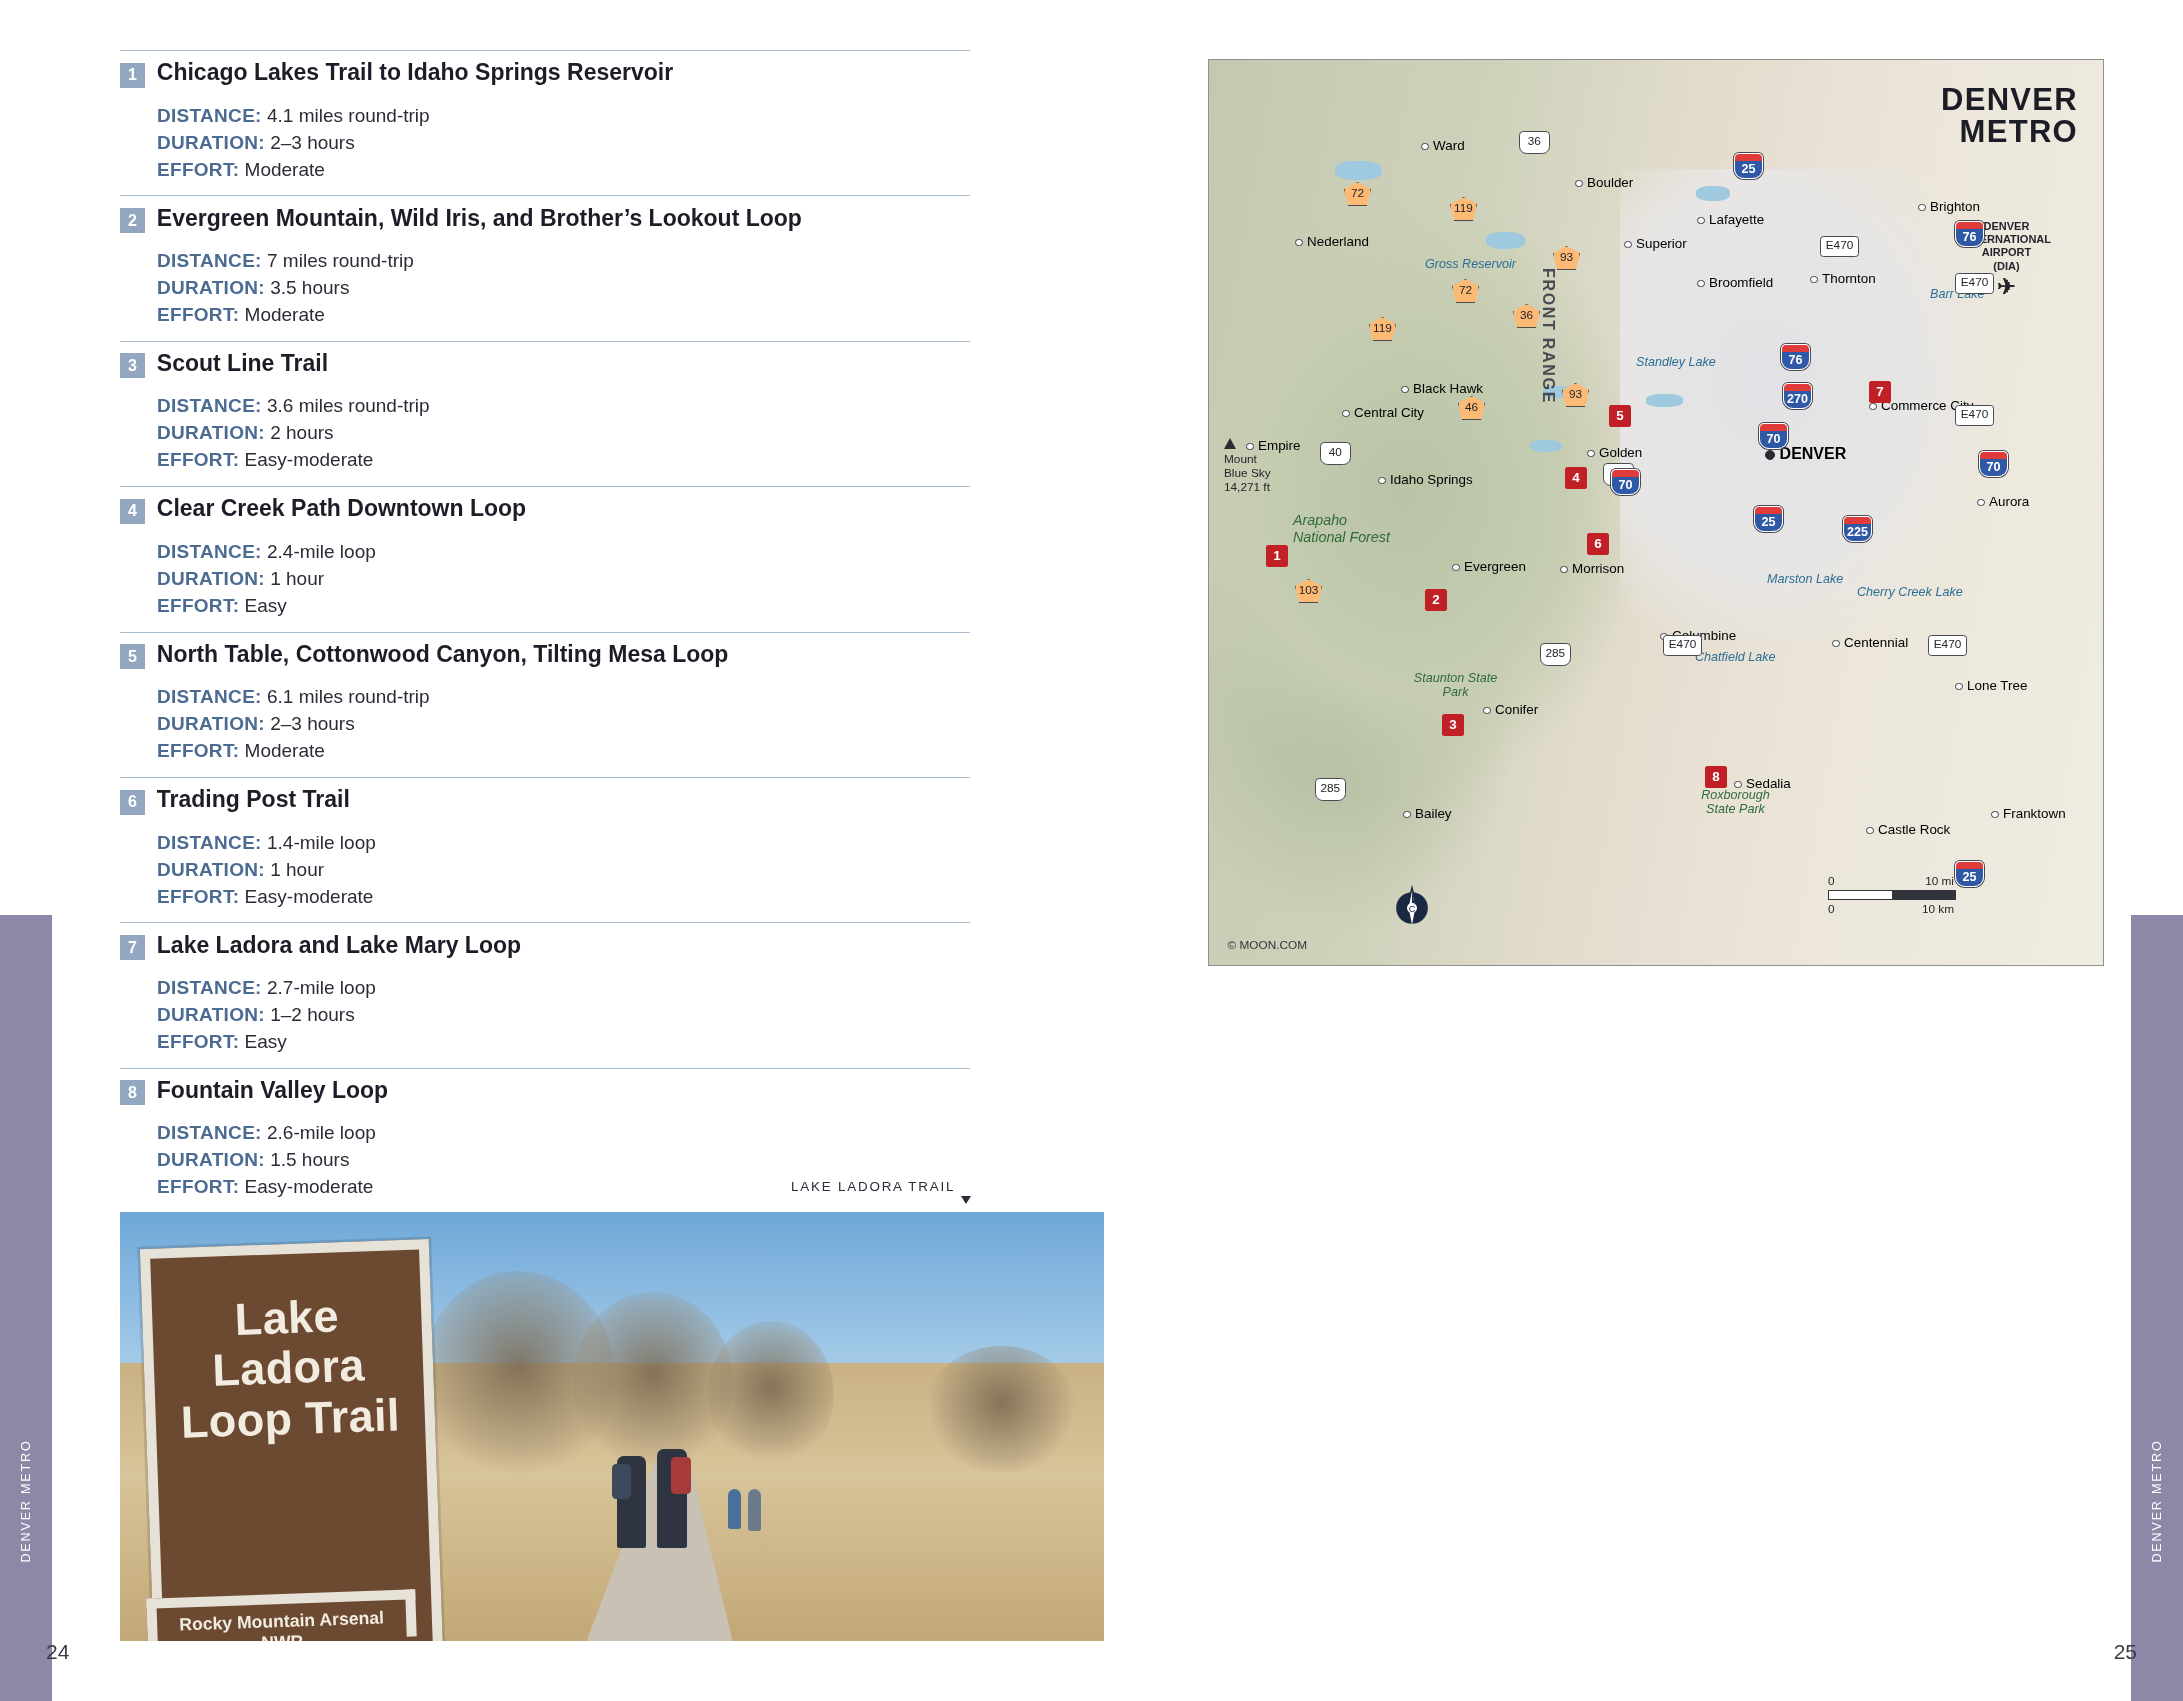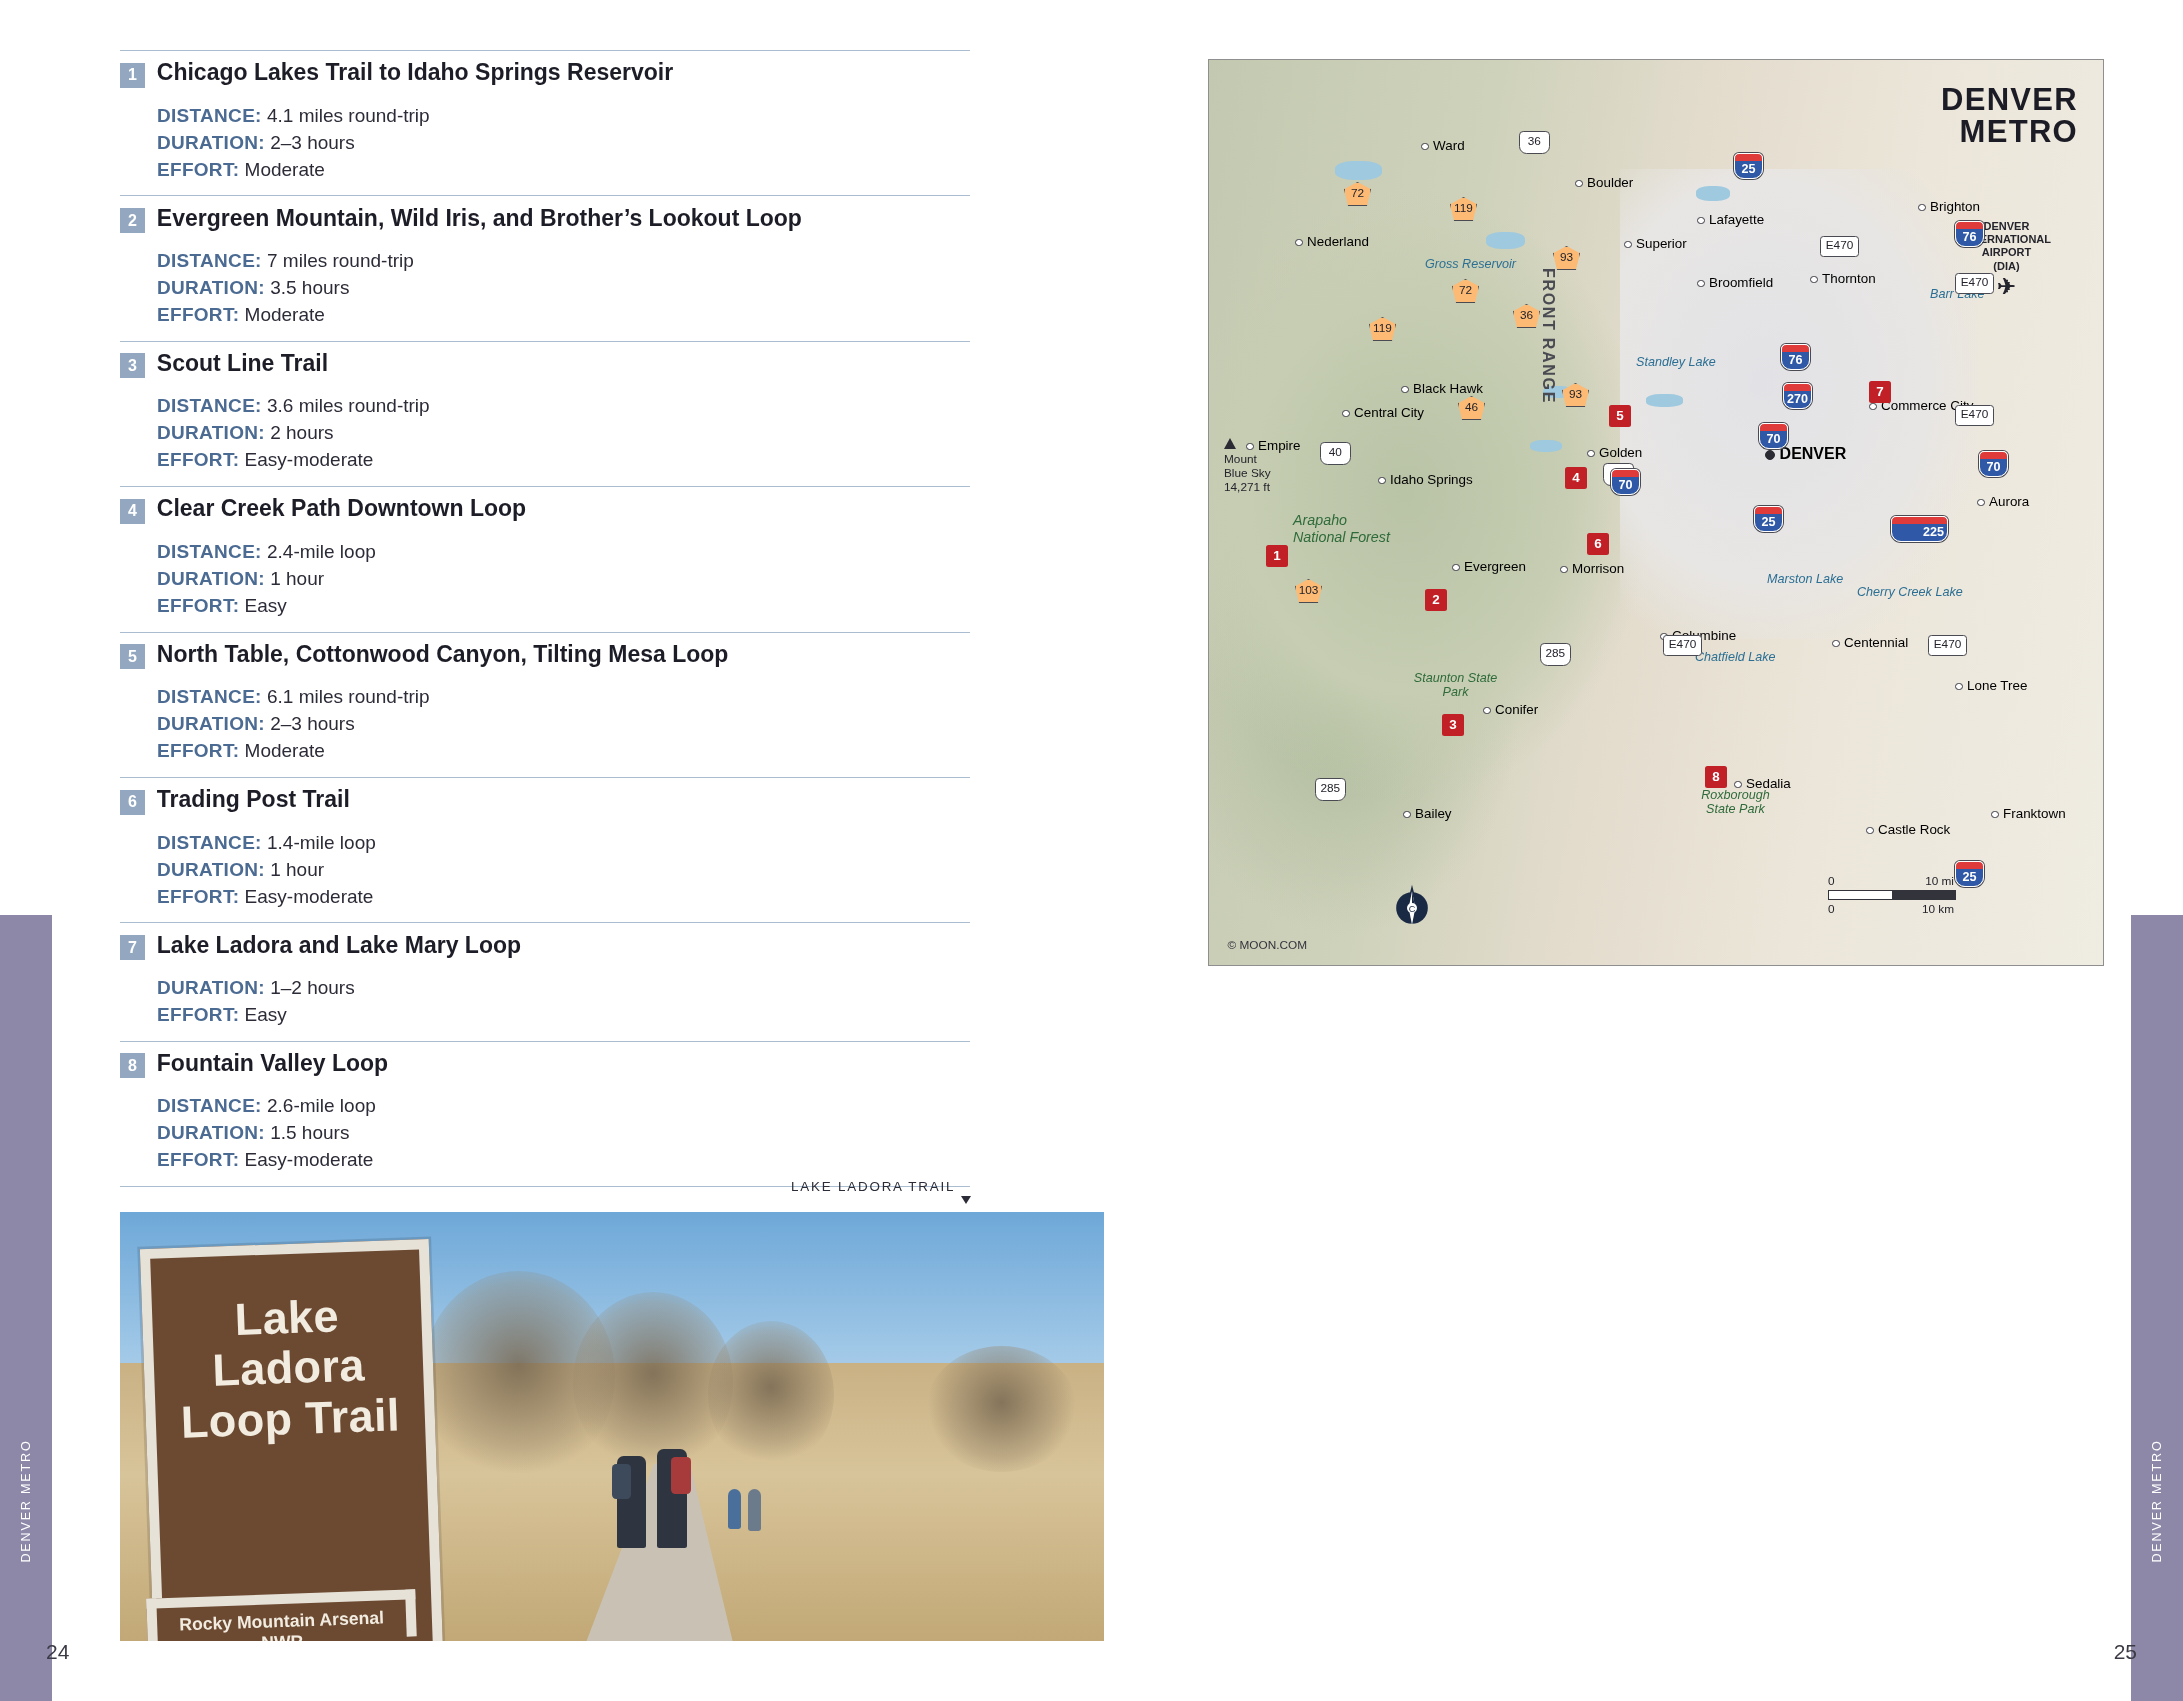--- a/index.html
+++ b/index.html
@@ -450,20 +450,21 @@
         <div class="fact"><span class="k">DURATION:</span> <span>1 hour</span></div>
         <div class="fact"><span class="k">EFFORT:</span> <span>Easy-moderate</span></div>
       </div>
     </div>
     <div class="trail-item">
       <div class="trail-head">
         <div class="num-badge">7</div>
         <div class="trail-title">Lake Ladora and Lake Mary Loop</div>
       </div>
       <div class="trail-facts">
+        <div class="fact"><span class="k">DISTANCE:</span> <span>2.7-mile loop</span></div>
         <div class="fact"><span class="k">DURATION:</span> <span>1–2 hours</span></div>
         <div class="fact"><span class="k">EFFORT:</span> <span>Easy</span></div>
       </div>
     </div>
     <div class="trail-item">
       <div class="trail-head">
         <div class="num-badge">8</div>
         <div class="trail-title">Fountain Valley Loop</div>
       </div>
       <div class="trail-facts">
@@ -613,21 +614,21 @@
       <div class="shield-us" style="left: 106px; top: 718px;">285</div>
       <div class="shield-us" style="left: 394px; top: 403px;">6</div>
       <div class="shield-i" style="left: 525px; top: 93px;">25</div>
       <div class="shield-i" style="left: 746px; top: 161px;">76</div>
       <div class="shield-i" style="left: 572px; top: 284px;">76</div>
       <div class="shield-i" style="left: 574px; top: 323px;">270</div>
       <div class="shield-i" style="left: 550px; top: 363px;">70</div>
       <div class="shield-i" style="left: 402px; top: 409px;">70</div>
       <div class="shield-i" style="left: 770px; top: 391px;">70</div>
       <div class="shield-i" style="left: 545px; top: 446px;">25</div>
-      <div class="shield-i" style="left: 682px; top: 456px; padding-left: 28px;">225</div>
+      <div class="shield-i" style="left: 634px; top: 456px;">225</div>
       <div class="shield-i" style="left: 746px; top: 801px;">25</div>
       <div class="shield-e" style="left: 611px; top: 176px;">E470</div>
       <div class="shield-e" style="left: 746px; top: 213px;">E470</div>
       <div class="shield-e" style="left: 746px; top: 345px;">E470</div>
       <div class="shield-e" style="left: 454px; top: 575px;">E470</div>
       <div class="shield-e" style="left: 719px; top: 575px;">E470</div>
       <div class="m-marker" style="left: 57px; top: 485px;">1</div>
       <div class="m-marker" style="left: 216px; top: 529px;">2</div>
       <div class="m-marker" style="left: 233px; top: 654px;">3</div>
       <div class="m-marker" style="left: 356px; top: 407px;">4</div>

